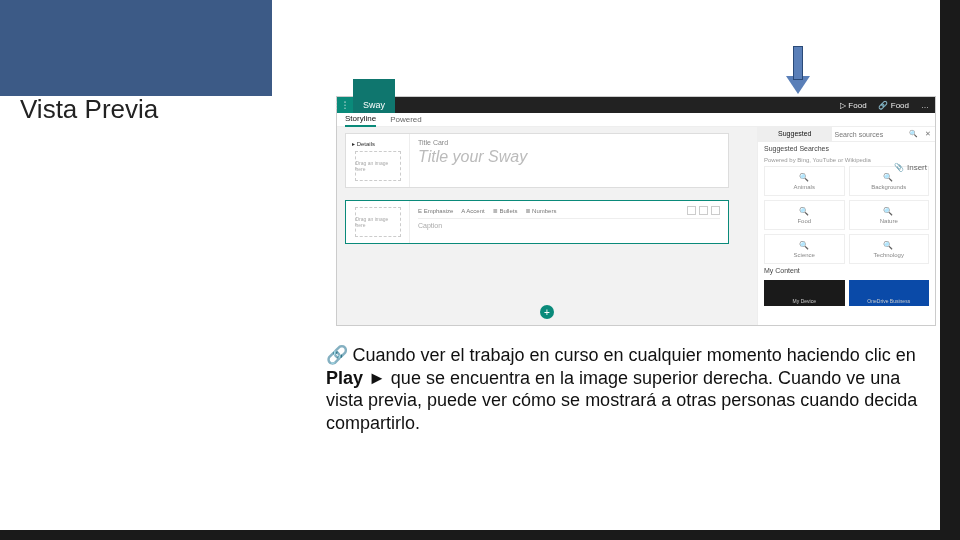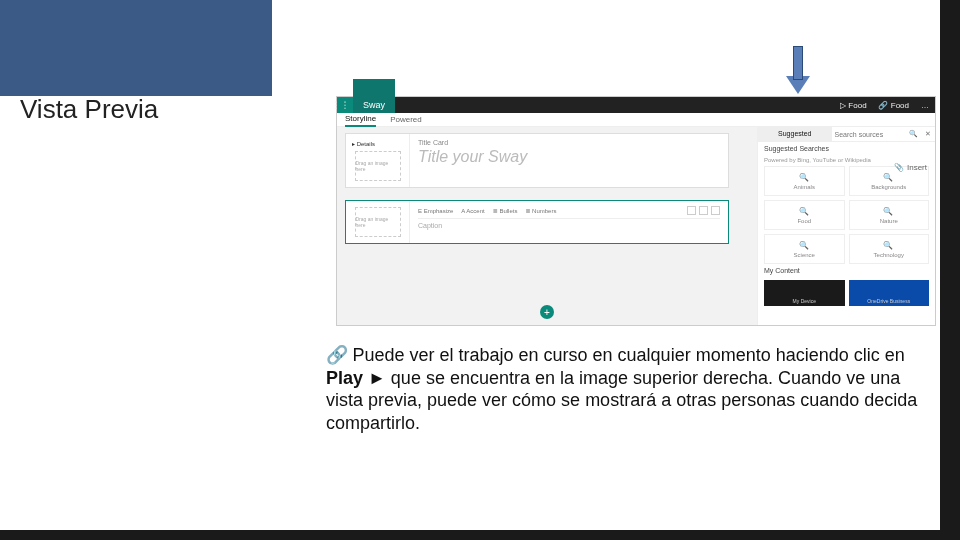--- a/index.html
+++ b/index.html
@@ -155,16 +155,16 @@
         <div class="sec">My Content</div>
         <div class="mycontent">
           <div class="mc">My Device</div>
           <div class="mc blue">OneDrive Business</div>
         </div>
       </div>
     </div>
   </div>
 
   <div class="body-text">
-    <span class="bullet">🔗</span><span>Puede ver el trabajo en curso en cualquier momento haciendo clic en </span><span class="bold">Play ►</span><span> que se encuentra en la image superior derecha. Cuando ve una vista previa, puede ver cómo se mostrará a otras personas cuando decida compartirlo.</span>
+    <span class="bullet">🔗</span><span>Cuando ver el trabajo en curso en cualquier momento haciendo clic en </span><span class="bold">Play ►</span><span> que se encuentra en la image superior derecha. Cuando ve una vista previa, puede ver cómo se mostrará a otras personas cuando decida compartirlo.</span>
   </div>
 </div>
 <div class="rstrip"></div>
 
 </body></html>

